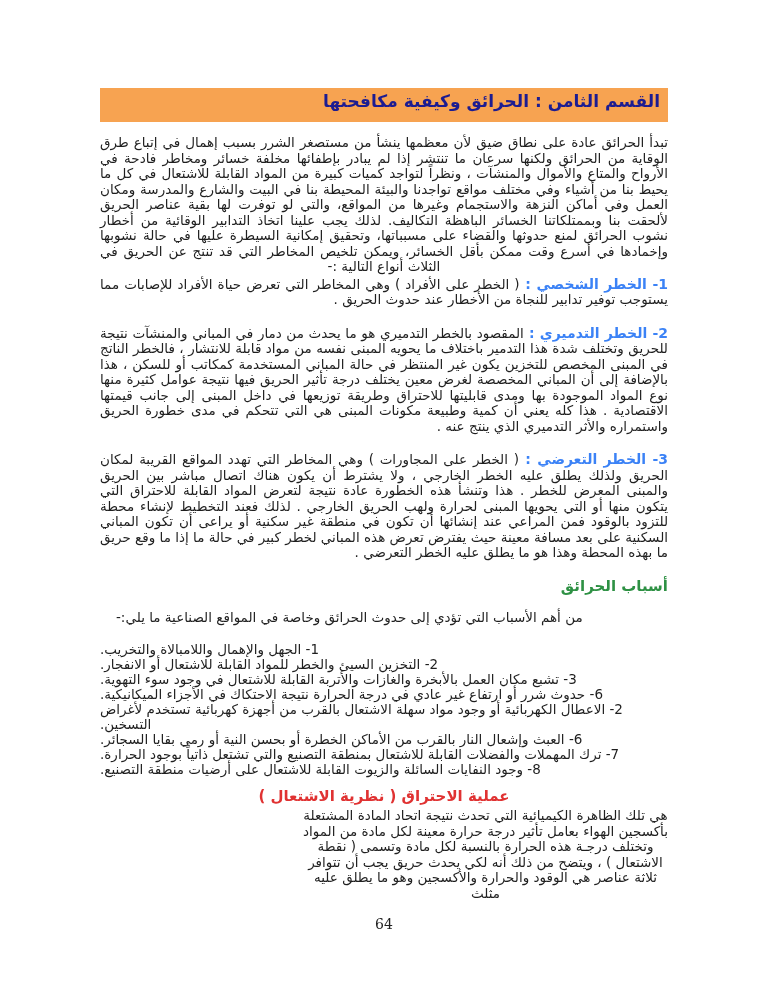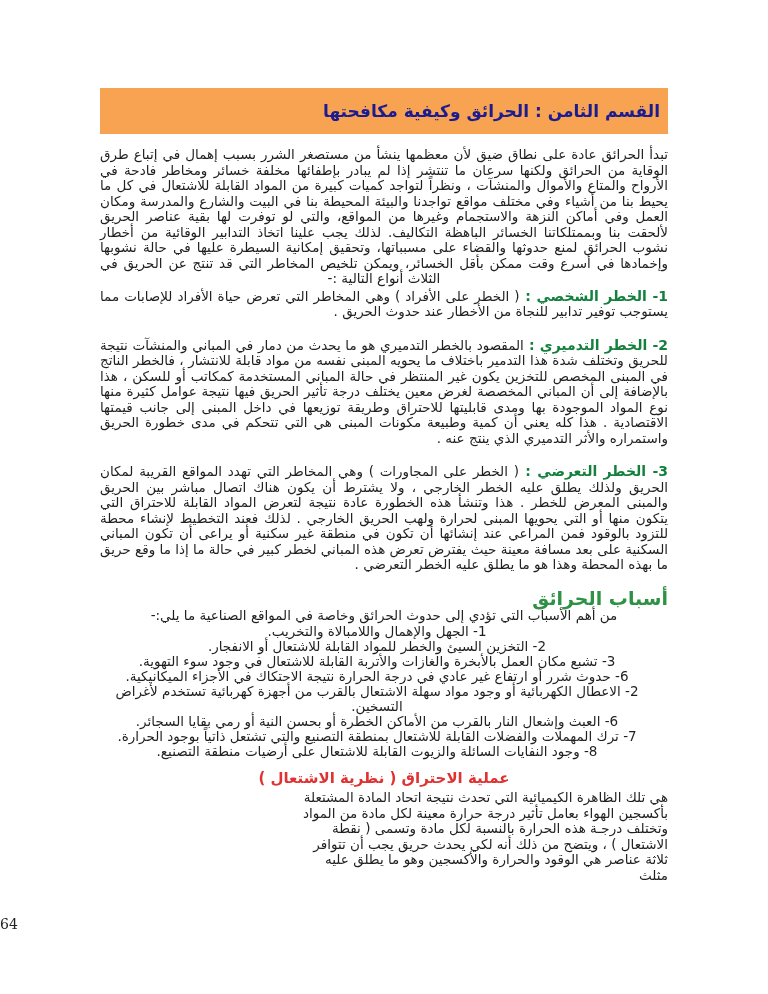--- a/index.html
+++ b/index.html
@@ -5,49 +5,49 @@
   html,body{margin:0;padding:0;background:#ffffff;}
   .page{
     position:relative;width:768px;height:994px;background:#ffffff;overflow:hidden;
     font-family:"DejaVu Sans","Liberation Sans",sans-serif;color:#1f1f1f;
   }
   .content{
     position:absolute;top:88px;right:100px;width:568px;direction:rtl;
     font-size:13.5px;line-height:15.5px;
   }
   .header-bar{
-    background:#f7a351;height:46px;display:flex;align-items:center;
+    background:#f7a351;height:34px;display:flex;align-items:flex-end;
     padding:12px 8px;box-sizing:border-box;margin-bottom:13px;
   }
   .header-bar .title{
     color:#1c1c91;font-weight:bold;font-size:17px;line-height:1;
   }
   .para{
     margin:0 0 2px 0;text-align:justify;text-align-last:center;
   }
   .hazard{
     margin:0 0 18px 0;text-align:justify;
   }
   .hazard .h-title{
-    color:#15803d;font-weight:bold;font-size:14px;
+    color:#3b82f6;font-weight:bold;font-size:14px;
   }
   .section-heading{
-    color:#2e9144;font-weight:bold;font-size:19px;margin:0 0 2px 0;
+    color:#2e9144;font-weight:bold;font-size:15px;margin:0 0 2px 0;
   }
-  .causes-intro{margin:0;text-align:center;}
+  .causes-intro{margin:16px;text-align:left;}
   .causes-list{margin:0 0 10px 0;padding:0 14px 0 0;list-style:none;}
-  .causes-list li{line-height:15.0px;text-align:center;}
+  .causes-list li{line-height:15.0px;text-align:left;}
   .combustion-heading{
     color:#e03232;font-weight:bold;font-size:15px;margin:12px 0 4px 0;text-align:center;
   }
   .combustion-text{
-    width:365px;margin:0;text-align:right;line-height:15.5px;
+    width:365px;margin:0;text-align:center;line-height:15.5px;
   }
   .page-number{
-    position:absolute;top:916px;left:0;width:768px;
+    position:absolute;top:916px;left:0;width:768px;text-align:center;
     font-family:"DejaVu Serif","Liberation Serif",serif;font-size:14px;color:#222222;
   }
 </style>
 </head>
 <body>
 
 <div class="page">
   <div class="content">
 
     <div class="header-bar">

